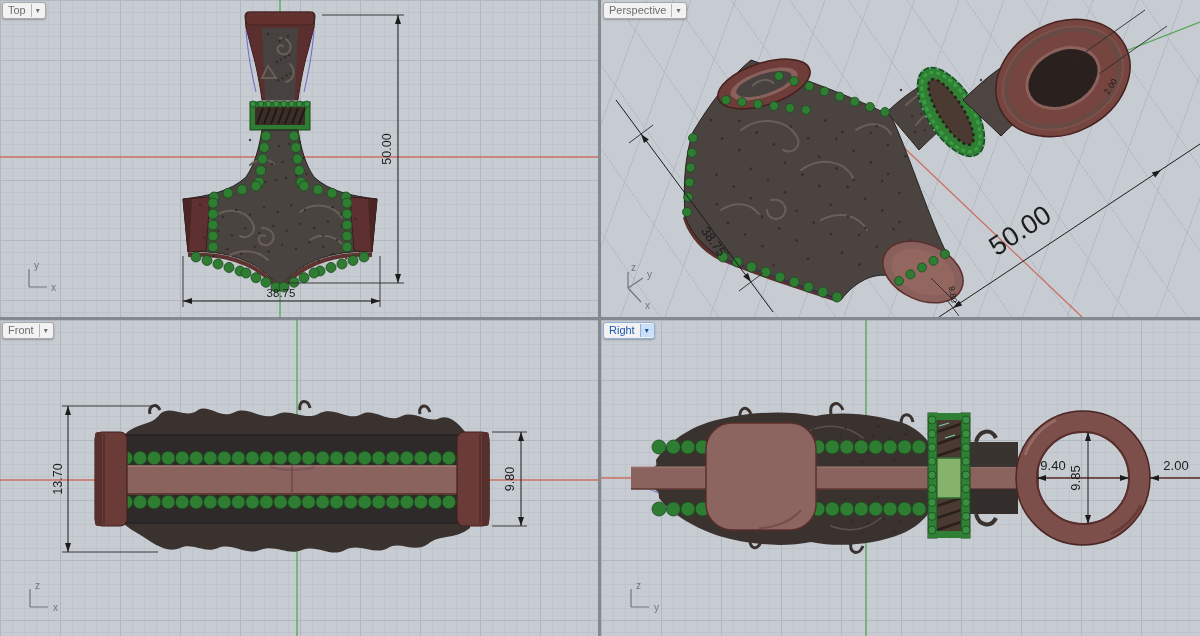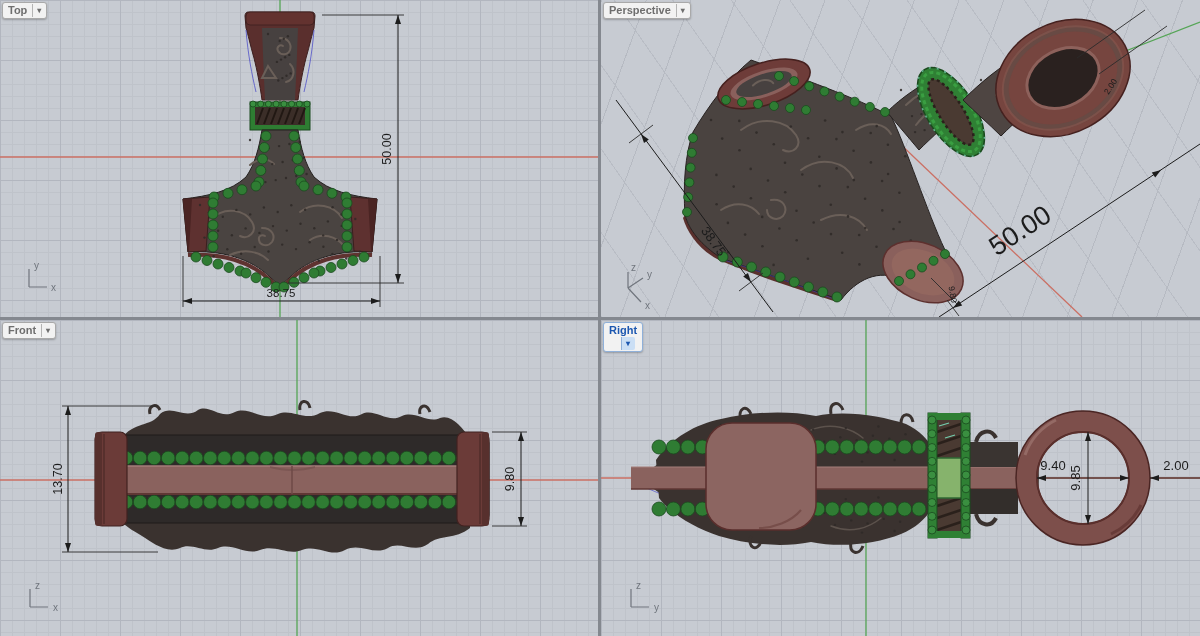--- a/index.html
+++ b/index.html
@@ -15,25 +15,25 @@
   .vp.persp{background-color:#c7cbd2;background-image:
     repeating-linear-gradient(110deg,#b6bac2 0 1px,transparent 1px 42px),
     repeating-linear-gradient(55deg,#b9bdc5 0 1px,transparent 1px 48px);}
   #vp-top{left:0;top:0;width:598px;height:317px;}
   #vp-persp{left:601px;top:0;width:599px;height:317px;}
   #vp-front{left:0;top:320px;width:598px;height:316px;}
   #vp-right{left:601px;top:320px;width:599px;height:316px;}
   .vp svg{position:absolute;left:0;top:0;}
   .vp-label{position:absolute;left:2px;top:2px;display:flex;align-items:center;
     background:#f2f2f2;border:1px solid #a9a9a9;border-radius:3px;padding:1px 5px;
-    font-size:11px;font-weight:bold;color:#6e6e6e;line-height:13px;
+    font-size:11px;font-weight:normal;color:#6e6e6e;line-height:13px;
     box-shadow:0 1px 2px rgba(0,0,0,.25);cursor:default;z-index:5;}
   .vp-label .vp-label-arrow{font-size:8px;margin-left:5px;padding-left:4px;
     border-left:1px solid #b4b4b4;color:#6e6e6e;}
-  .vp-label.active{color:#1c57b0;border-color:#8fb0d9;flex-direction:column;}
+  .vp-label.active{color:#1c57b0;border-color:#8fb0d9;}
   .vp-label.active .vp-label-arrow{background:#cbdff5;color:#1c57b0;
     border-left:1px solid #8fb0d9;margin-right:-5px;padding-right:5px;border-radius:0 2px 2px 0;}
   .dimline{stroke:#1c1c1c;stroke-width:1;fill:none;}
   .extline{stroke:#2a2a2a;stroke-width:0.9;fill:none;}
   .dimarrow{fill:#1c1c1c;stroke:none;}
   .dimtext{font-family:"Liberation Sans",sans-serif;fill:#1c1c1c;}
   .orna{stroke:#6a5f58;stroke-width:2;fill:none;stroke-linecap:round;}
   .ornad{stroke:#5c524c;stroke-width:1.5;fill:none;stroke-linecap:round;}
   .gno{stroke:#70757d;stroke-width:1.2;fill:none;}
   .gnot{font-family:"Liberation Sans",sans-serif;font-size:10px;fill:#70757d;}

